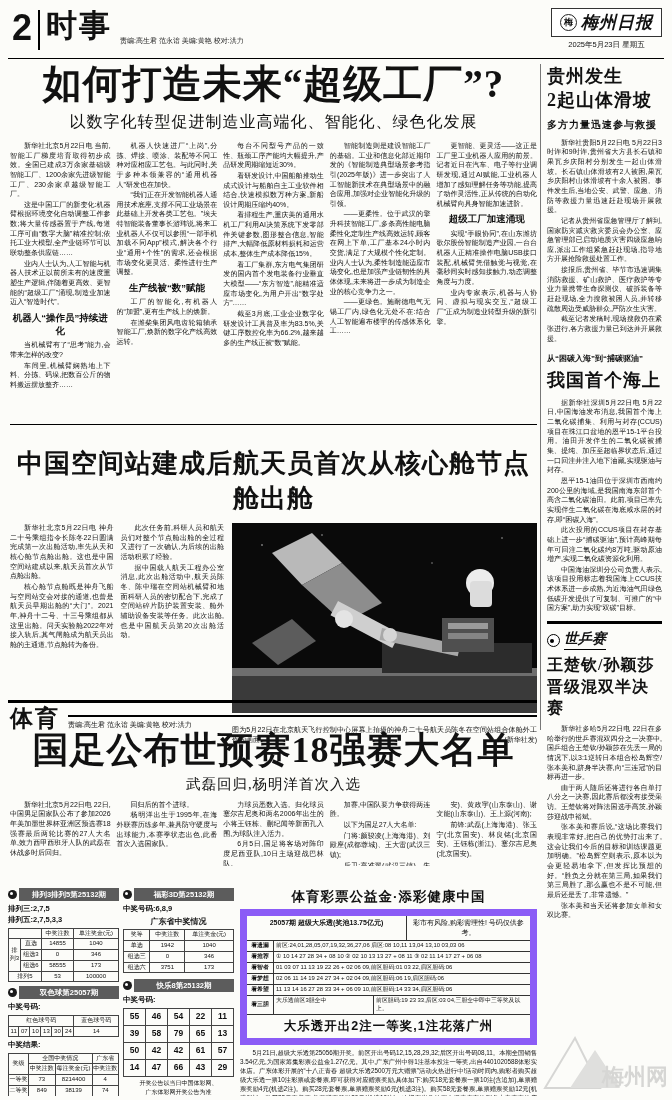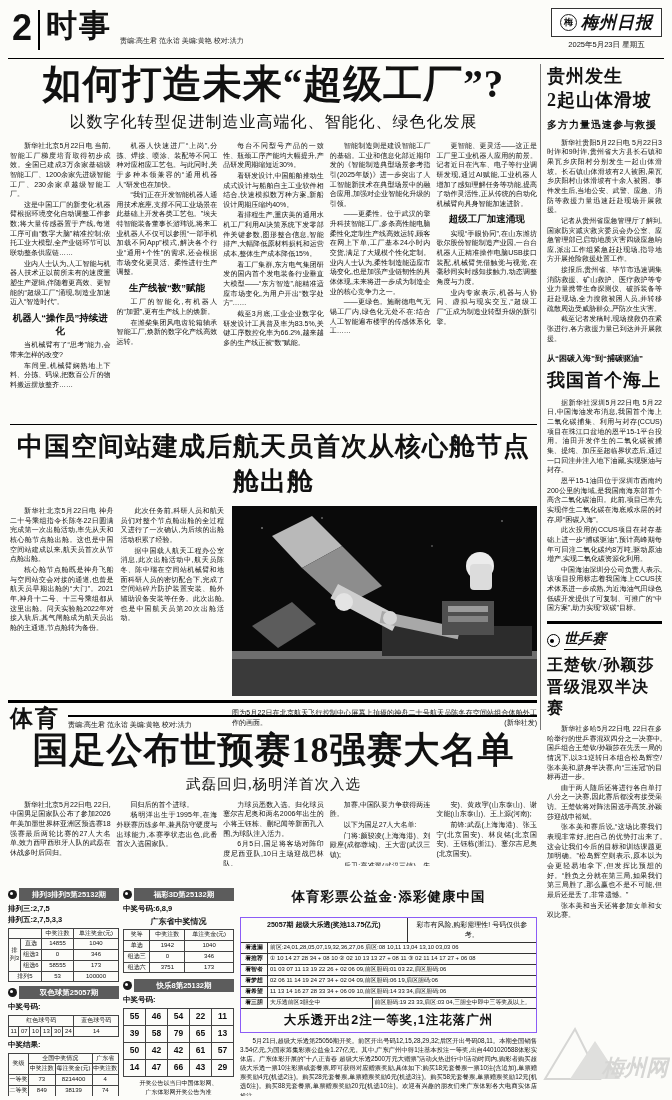--- a/index.html
+++ b/index.html
@@ -35,21 +35,21 @@
   .rightcol{position:absolute;left:547px;top:64px;width:115px;}
   .side-headline{font-family:"Liberation Serif",serif;font-weight:900;font-size:18px;line-height:1.35;letter-spacing:1px;}
   .side-subtitle{font-size:10px;font-weight:bold;margin:5px 0 6px 0;letter-spacing:1px;}
   .kicker{font-size:8px;letter-spacing:0;margin:10px 0 4px 0;font-weight:bold;}
   .thick{height:3px;background:#000;margin:8px 0 6px 0;}
   .tt-tag{display:flex;align-items:center;gap:4px;margin-bottom:4px;}
   .tt-ball{width:11px;height:11px;border:1.3px solid #000;border-radius:50%;position:relative;background:#fff;flex:0 0 auto;}
   .tt-ball:after{content:"";position:absolute;left:2px;top:4px;width:4px;height:4px;border-radius:50%;background:#000;}
   .tt-label{font-size:14px;font-weight:bold;font-style:italic;border-bottom:1px solid #000;padding-bottom:1px;}
   
-  .space-art{position:absolute;top:424px;left:10px;width:527px;border-top:1px solid #000;padding-top:4px;}
+  .space-art{position:absolute;top:424px;left:10px;width:527px;border-top:1px solid #000;padding-top:21px;}
   .space-headline{font-family:"Liberation Serif",serif;font-weight:900;font-size:26px;text-align:center;letter-spacing:1px;}
   .space-row{display:flex;gap:8px;margin-top:7px;}
   .space-text{width:214px;column-count:2;column-gap:7px;height:198px;overflow:hidden;}
   .space-photo{width:305px;height:190px;background:#000;flex:0 0 auto;}
   .space-caption{margin:4px 0 0 222px;font-size:7px;line-height:1.4;text-align:justify;}
   .thick-left{position:absolute;top:700px;left:8px;width:529px;height:3px;background:#000;}
   
   .sports{position:absolute;top:707px;left:10px;width:527px;}
   .sports-head{display:flex;align-items:flex-start;}
   .sports-label{font-size:23px;font-weight:900;letter-spacing:2px;line-height:1;}
@@ -72,36 +72,36 @@
   .lot-line{font-size:7.5px;font-weight:bold;line-height:1.5;}
   .lot-note{font-size:6px;text-align:center;line-height:1.5;margin-top:2px;}
   .lot-center-label{font-size:6.5px;text-align:center;margin:2px 0 1px 0;}
   table.ltab{border-collapse:collapse;width:100%;margin:2px 0;}
   table.ltab td{border:1px solid #444;font-size:6px;text-align:center;padding:1px 0;line-height:1.3;}
   table.ltab.big td{font-size:8.5px;font-weight:bold;padding:2.5px 0;}
   table.ltab td.vlab{width:11px;}
   
   .dlt{flex:1;display:flex;flex-direction:column;}
   .dlt-title{font-size:13.5px;font-weight:900;text-align:center;letter-spacing:1px;margin-bottom:3px;}
-  .dlt-box{border:1px solid #8b5cf6;margin-top:8px;}
+  .dlt-box{border:7px solid #8b5cf6;}
   .dlt-head{display:flex;font-size:7px;}
   .dlt-head-issue{flex:1.3;border-right:1px solid #333;text-align:center;padding:2px;font-weight:bold;}
   .dlt-head-warn{flex:1;text-align:center;padding:2px;}
   .dlt-row{display:flex;border-top:1px solid #333;font-size:5.9px;line-height:1.35;}
   .dlt-label{width:26px;border-right:1px solid #333;display:flex;align-items:center;justify-content:center;
              flex:0 0 auto;font-weight:bold;}
   .dlt-text{flex:1;padding:1px 2px;text-align:left;}
   .dlt-text2{flex:1.6;padding:1px 2px;border-left:1px solid #333;}
   .dlt-banner{border-top:1px solid #333;font-size:12.5px;font-weight:900;text-align:center;padding:3px 0;letter-spacing:1px;}
   .dlt-body{font-size:6.3px;line-height:1.45;text-align:justify;margin-top:3px;text-indent:2em;}
   .dlt-footer{display:flex;border:1px solid #333;margin-top:3px;}
   .dlt-footer-left{flex:1.25;border-right:1px solid #333;font-size:6.3px;text-align:center;padding:2px;line-height:1.4;}
   .dlt-footer-right{flex:1;display:flex;align-items:center;justify-content:center;font-size:8.5px;font-weight:900;padding:2px;}
   
-  .watermark{position:absolute;right:2px;bottom:11px;width:130px;height:80px;opacity:.33;pointer-events:none;font-style:italic;}
+  .watermark{position:absolute;right:2px;bottom:2px;width:130px;height:80px;opacity:.33;pointer-events:none;}
 </style>
 </head>
 <body>
 
 <div class="page">
 
   <div class="header">
     <div class="hleft">
       <div class="pagenum">2</div>
       <div class="vbar"></div>

